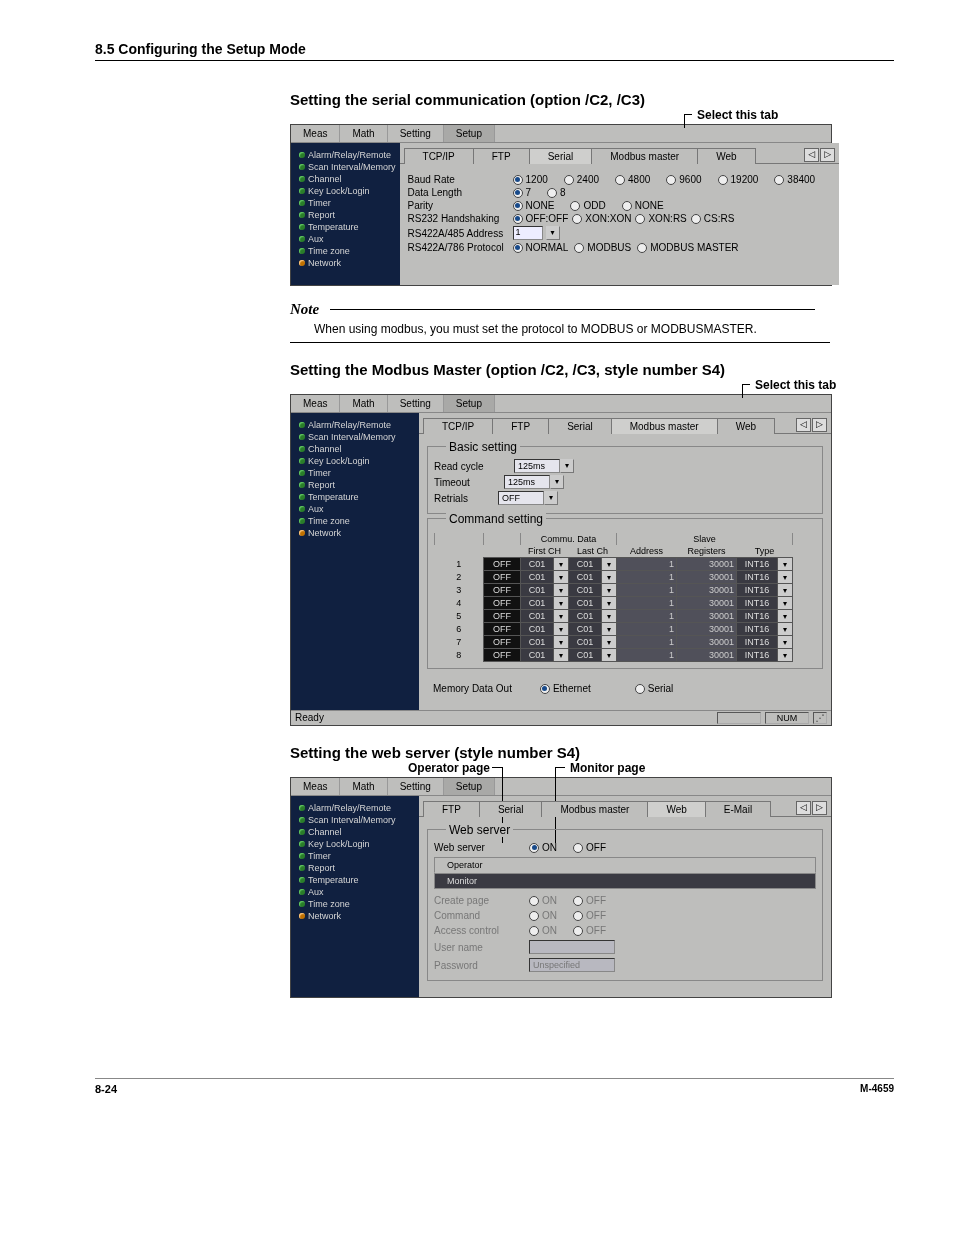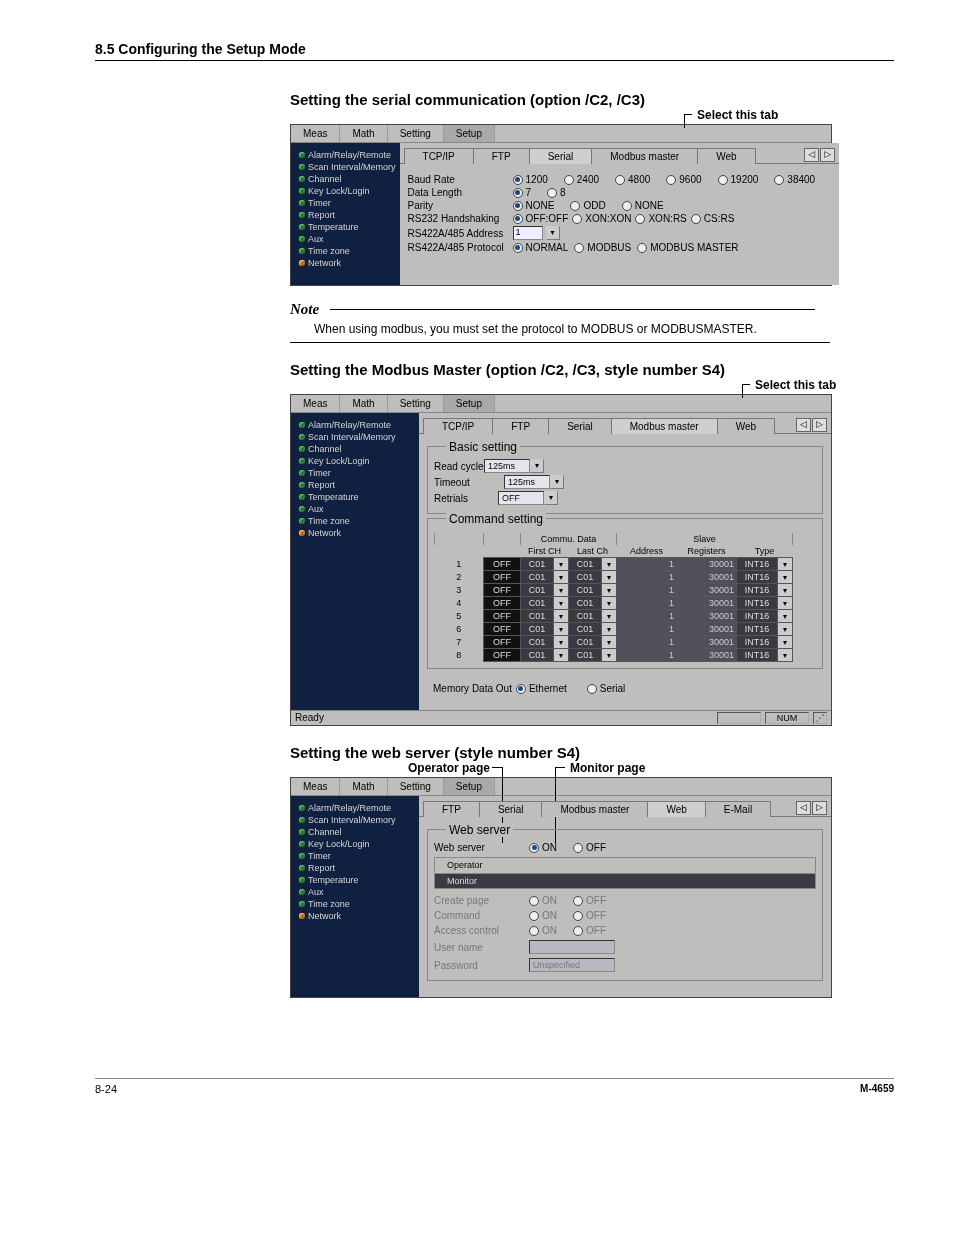--- a/index.html
+++ b/index.html
@@ -297,21 +297,21 @@
   }
   .cmd-table .input {
     background: #50505a;
     color: #ccc;
     text-align: right;
   }
 
   .mem-row {
     display: flex;
     align-items: center;
-    gap: 4px;
+    gap: 28px;
     padding: 10px 0 4px 6px;
     font-size: 10px;
   }
 
   .statusbar {
     border-top: 1px solid #888;
     background: #bebebc;
     display: flex;
     font-size: 10px;
     padding: 1px 4px;
@@ -364,21 +364,21 @@
     line-height: 12px;
   }
 
   .footer {
     display: flex;
     margin-top: 80px;
     padding-top: 4px;
     border-top: 1px solid #888;
     font-size: 11px;
   }
-  .footer .pn { font-weight: normal; }
+  .footer .pn { font-weight: bold; }
   .footer .sp { flex: 1; }
   .footer .doc { font-weight: bold; font-size: 10px; }
 </style>
 </head>
 <body>
 
 <div class="page">
   <div class="header-line">
     <span class="header-text">8.5  Configuring the Setup Mode</span>
   </div>
@@ -524,21 +524,21 @@
                 <span class="radio"></span>
                 <span>CS:RS</span>
               </span>
           </div>
           <div class="form-row">
             <span class="lbl">RS422A/485 Address</span>
             <span class="addr-input">1</span>
             <span class="dropdown-btn">▾</span>
           </div>
           <div class="form-row">
-            <span class="lbl">RS422A/485 Protocol</span>
+            <span class="lbl">RS422A/786 Protocol</span>
             <span class="radio-opt" style="margin-right:6px">
                 <span class="radio sel"></span>
                 <span>NORMAL</span>
               </span>
             <span class="radio-opt" style="margin-right:6px">
                 <span class="radio"></span>
                 <span>MODBUS</span>
               </span>
             <span class="radio-opt" style="margin-right:6px">
                 <span class="radio"></span>
@@ -623,21 +623,21 @@
           <div class="tab">Web</div>
           <div class="tabstrip-arrows">
             <div class="arrow">◁</div>
             <div class="arrow">▷</div>
           </div>
         </div>
         <div class="panel">
           <div class="group-box">
             <span class="legend">Basic setting</span>
             <div class="form-row">
-              <span class="lbl" style="width:50px">Read cycle</span>
+              <span class="lbl" style="width:80px">Read cycle</span>
               <span class="sel-box">
                   <span class="val">125ms</span>
                   <span class="dropdown-btn">▾</span>
                 </span>
             </div>
             <div class="form-row">
               <span class="lbl" style="width:70px">Timeout</span>
               <span class="sel-box">
                   <span class="val">125ms</span>
                   <span class="dropdown-btn">▾</span>

